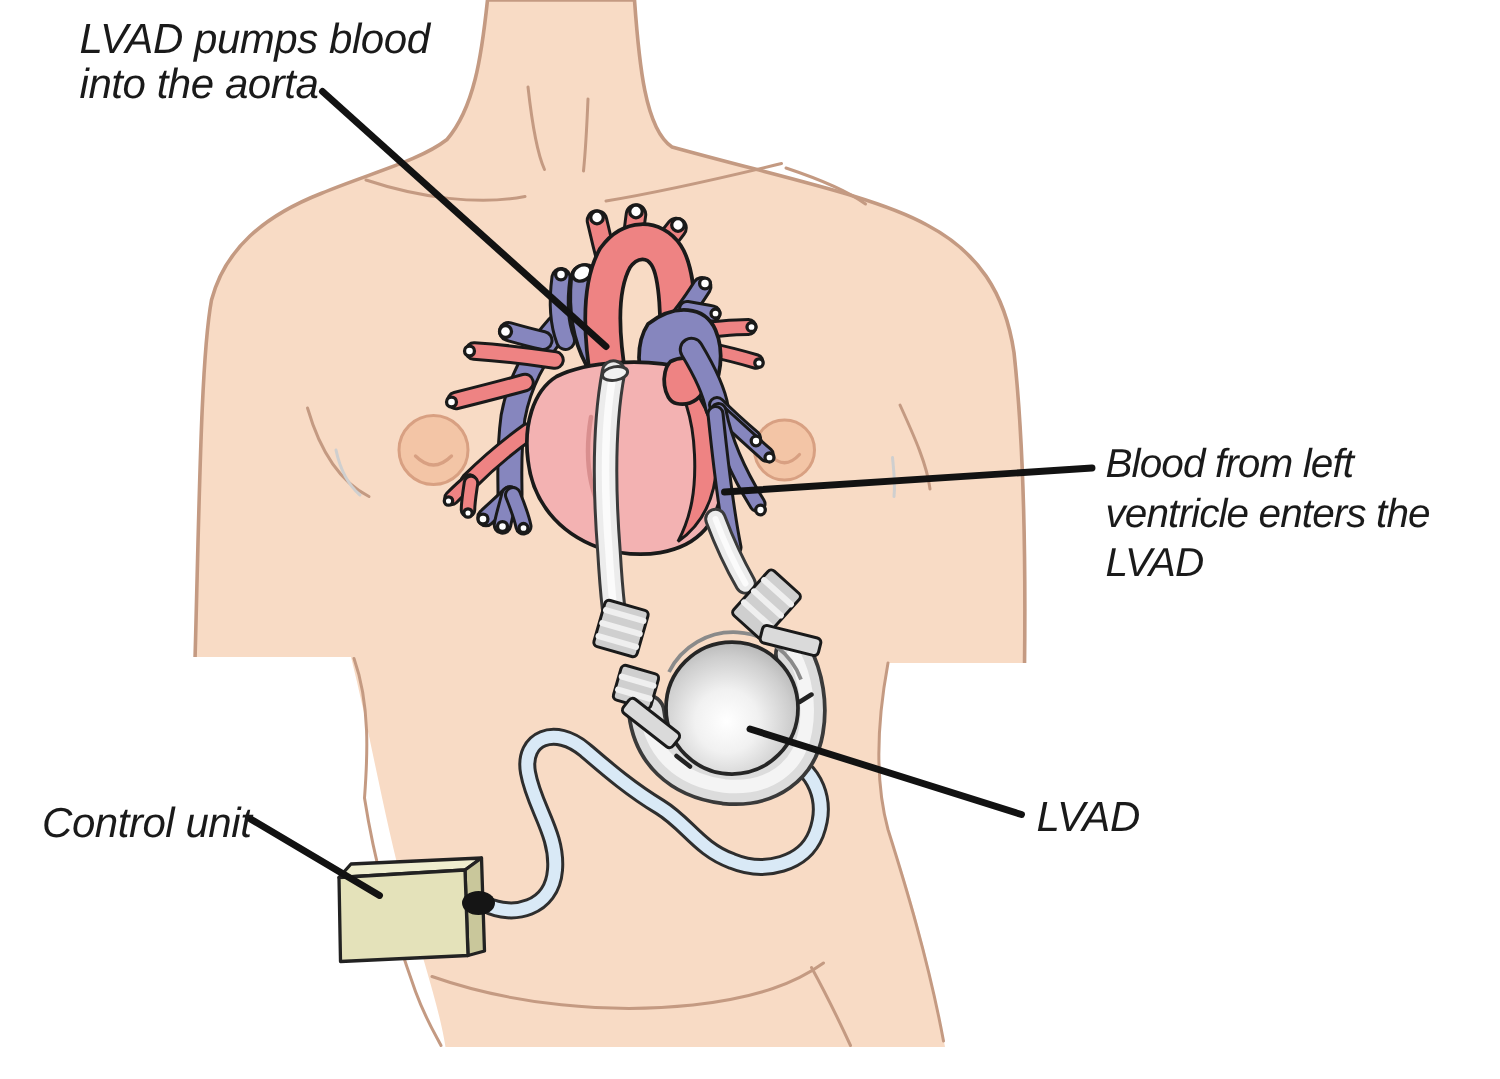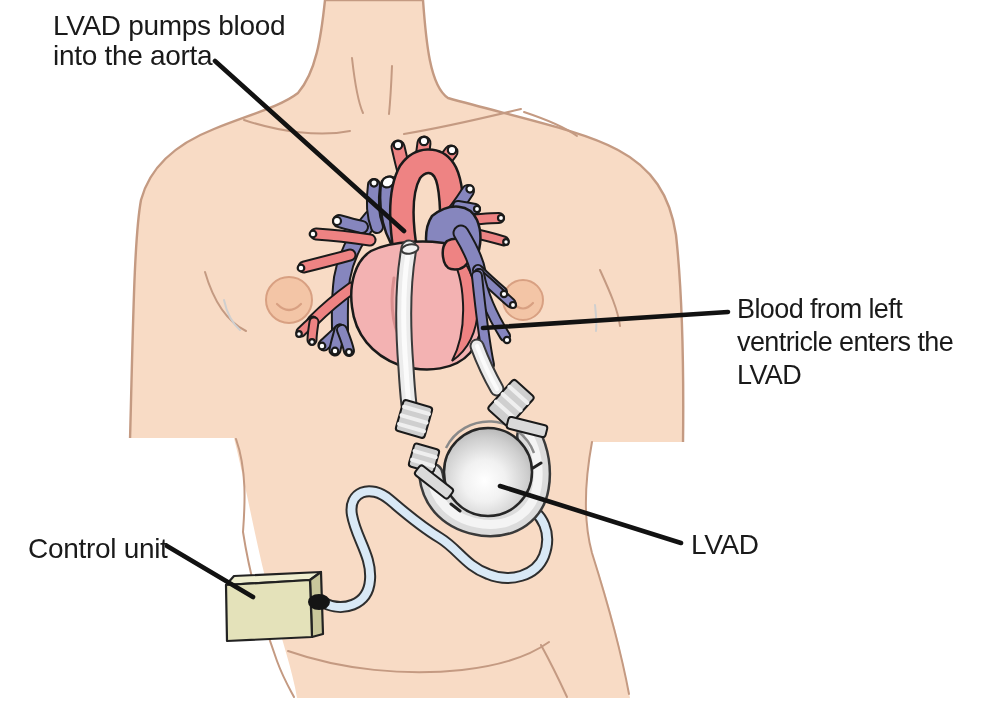--- a/index.html
+++ b/index.html
@@ -1,17 +1,17 @@
 <!DOCTYPE html>
 <html style="--background: #FFFFFF; --skin: #F8DBC5; --skinline: #C49A82; --outline: #1A1A1A; --artery: #EE8383; --vein: #8686BE; --heartc: #F3B2B2; --tube: #ECECEC; --pump: #9E9E9E; --driveline: #D9E9F6; --ctrlfront: #E4E2BA; --ctrltop: #EFEECF; --ctrlside: #C9C79B; --leader: #121212; --text: #1A1A1A;"><head>
 <meta charset="utf-8">
 <style>
   html,body{margin:0;padding:0;background:#fff;}
   #stage{position:relative;width:1000px;height:719px;background:var(--background,#fff);overflow:hidden;
-         font-family:"Liberation Sans",sans-serif;}
+         font-family:"Liberation Sans",sans-serif;font-style:italic;}
   svg{display:block}
   
   .sk{fill:var(--skin,#F8DBC5);stroke:var(--skinline,#C49A82);stroke-width:2.4;stroke-linejoin:round}
   .ln{fill:none;stroke:var(--skinline,#C49A82);stroke-width:2;stroke-linecap:round}
   .lnl{fill:none;stroke:#CFCFCF;stroke-width:2;stroke-linecap:round}
   .nip{fill:#F3C5A6;stroke:#D8A082;stroke-width:2}
   .wh{fill:#FFFFFF}
   
   .v{fill:none;stroke-linecap:round}
   .o{stroke:var(--outline,#1A1A1A)}

